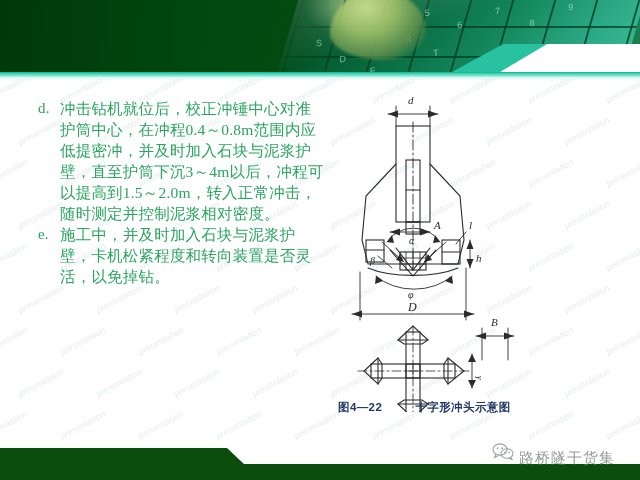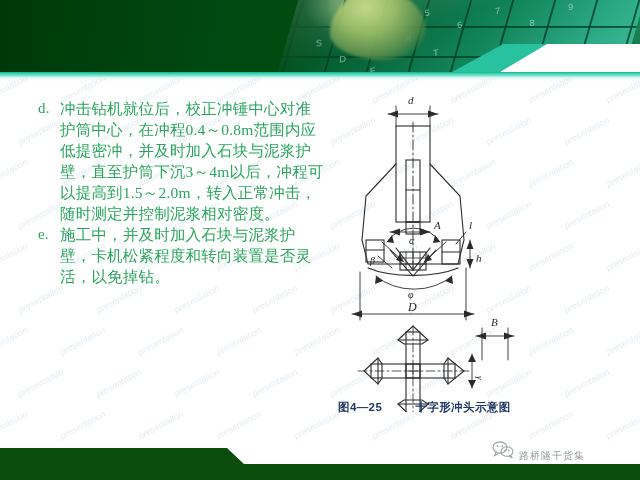--- a/index.html
+++ b/index.html
@@ -188,21 +188,21 @@
   
   .wechat {
     position: absolute;
     left: 492px; top: 434px;
     display: flex;
     align-items: center;
     gap: 5px;
   }
   .wechat-label {
     color: #6f7b72;
-    font-size: 10px;
+    font-size: 15px;
     font-family: Liberation Serif, serif;
     opacity: .75;
     letter-spacing: 1px;
     margin-top: 15px;
   }
 </style>
 </head>
 <body>
 
 <div id="slide">
@@ -438,21 +438,21 @@
         <text x="146" y="170" font-size="11">h</text>
         <text x="78" y="206" font-size="10">φ</text>
         <text x="78" y="219" font-size="12">D</text>
         <text x="161" y="234" font-size="11">B</text>
         <text x="147" y="284" font-size="9" transform="rotate(90 147 284)">γ</text>
       </g>
     </svg>
   </div>
 
   <div class="fig-caption">
-    <span>图4—25</span>
+    <span>图4—22</span>
     <span class="cap-gap"></span>
     <span>十字形冲头示意图</span>
   </div>
 
   <div class="footer-left"></div>
   <div class="footer-diag"></div>
   <div class="footer-right"></div>
 
   <div class="wechat">
     <svg width="22" height="18" viewBox="0 0 22 18">

